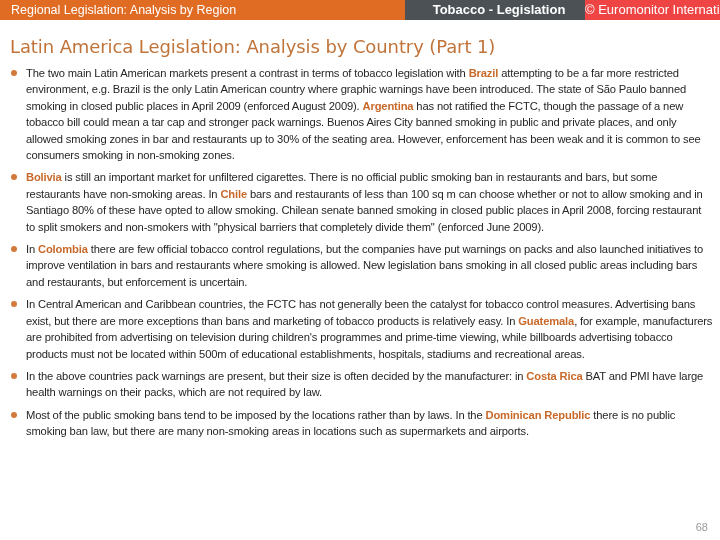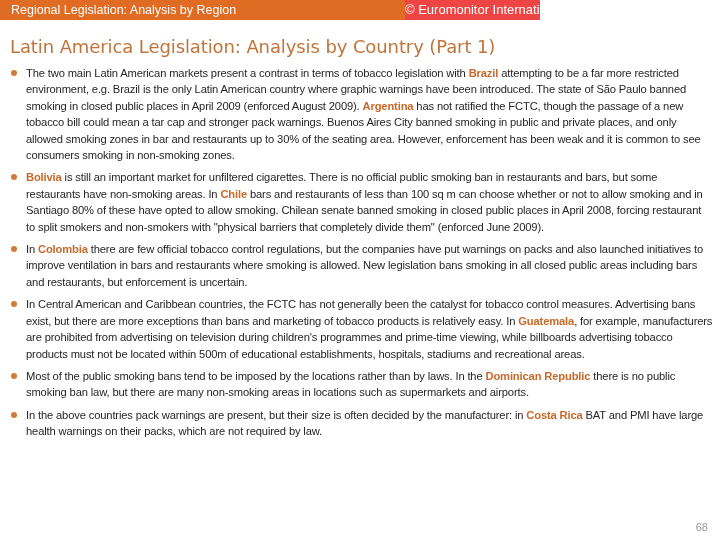--- a/index.html
+++ b/index.html
@@ -47,30 +47,31 @@
   .pagenum {
     position: absolute; right: 12px; top: 521px;
     font-size: 11px; color: #9a9a9a;
   }
 </style>
 </head>
 <body>
 
 <div class="topbar">
   <div class="left">Regional Legislation: Analysis by Region</div>
+  <div class="mid">Tobacco - Legislation</div>
   <div class="right">
     <span>© Euromonitor International</span>
     <span class="arrow">&gt;</span>
   </div>
 </div>
 
 <div class="title">Latin America Legislation: Analysis by Country (Part 1)</div>
 
 <ul class="bullets" id="bullets">
     <li><span class="dot"></span><span>The two main Latin American markets present a contrast in terms of tobacco legislation with </span><span class="country">Brazil</span><span> attempting to be a far more restricted environment, e.g. Brazil is the only Latin American country where graphic warnings have been introduced. The state of São Paulo banned smoking in closed public places in April 2009 (enforced  August 2009). </span><span class="country">Argentina</span><span> has not ratified the FCTC, though the passage of a new tobacco bill could mean a tar cap and stronger pack warnings. Buenos Aires City banned smoking in public and private places, and only allowed smoking zones in bar and restaurants up to 30% of the seating area. However, enforcement has been weak and it is common to see consumers smoking in non-smoking zones.</span></li>
     <li><span class="dot"></span><span class="country">Bolivia</span><span> is still an important market for unfiltered cigarettes. There is no official public smoking ban in restaurants and bars, but some restaurants have non-smoking areas. In </span><span class="country">Chile</span><span> bars and restaurants of less than 100 sq m can choose whether or not to allow smoking and in Santiago 80% of these have opted to allow smoking. Chilean senate banned smoking in closed public places in April 2008, forcing restaurant to split smokers and non-smokers with "physical barriers that completely divide them" (enforced June 2009).</span></li>
     <li><span class="dot"></span><span>In </span><span class="country">Colombia</span><span> there are few official tobacco control regulations, but the companies have put warnings on packs and also launched initiatives to improve ventilation in bars and restaurants where smoking is allowed. New legislation bans smoking in all closed public areas including bars and restaurants, but enforcement is uncertain.</span></li>
     <li><span class="dot"></span><span>In Central American and Caribbean countries, the FCTC has not generally been the catalyst for tobacco control measures. Advertising bans exist, but there are more exceptions than bans and marketing of tobacco products is relatively easy. In </span><span class="country">Guatemala</span><span>, for example, manufacturers are prohibited from advertising on television during children's programmes and prime-time viewing, while billboards advertising tobacco products must not be located within 500m of educational establishments, hospitals, stadiums and recreational areas.</span></li>
+    <li><span class="dot"></span><span>In the above countries pack warnings are present, but their size is often decided by the manufacturer: in </span><span class="country">Costa Rica</span><span> BAT and PMI have large health warnings on their packs, which are not required by law.</span></li>
     <li><span class="dot"></span><span>Most of the public smoking bans tend to be imposed by the locations rather than by laws. In the </span><span class="country">Dominican Republic</span><span> there is no public smoking ban law, but there are many non-smoking areas in locations such as supermarkets and airports.</span></li>
-    <li><span class="dot"></span><span>In the above countries pack warnings are present, but their size is often decided by the manufacturer: in </span><span class="country">Costa Rica</span><span> BAT and PMI have large health warnings on their packs, which are not required by law.</span></li>
   </ul>
 
 <div class="pagenum">68</div>
 
 </body></html>

